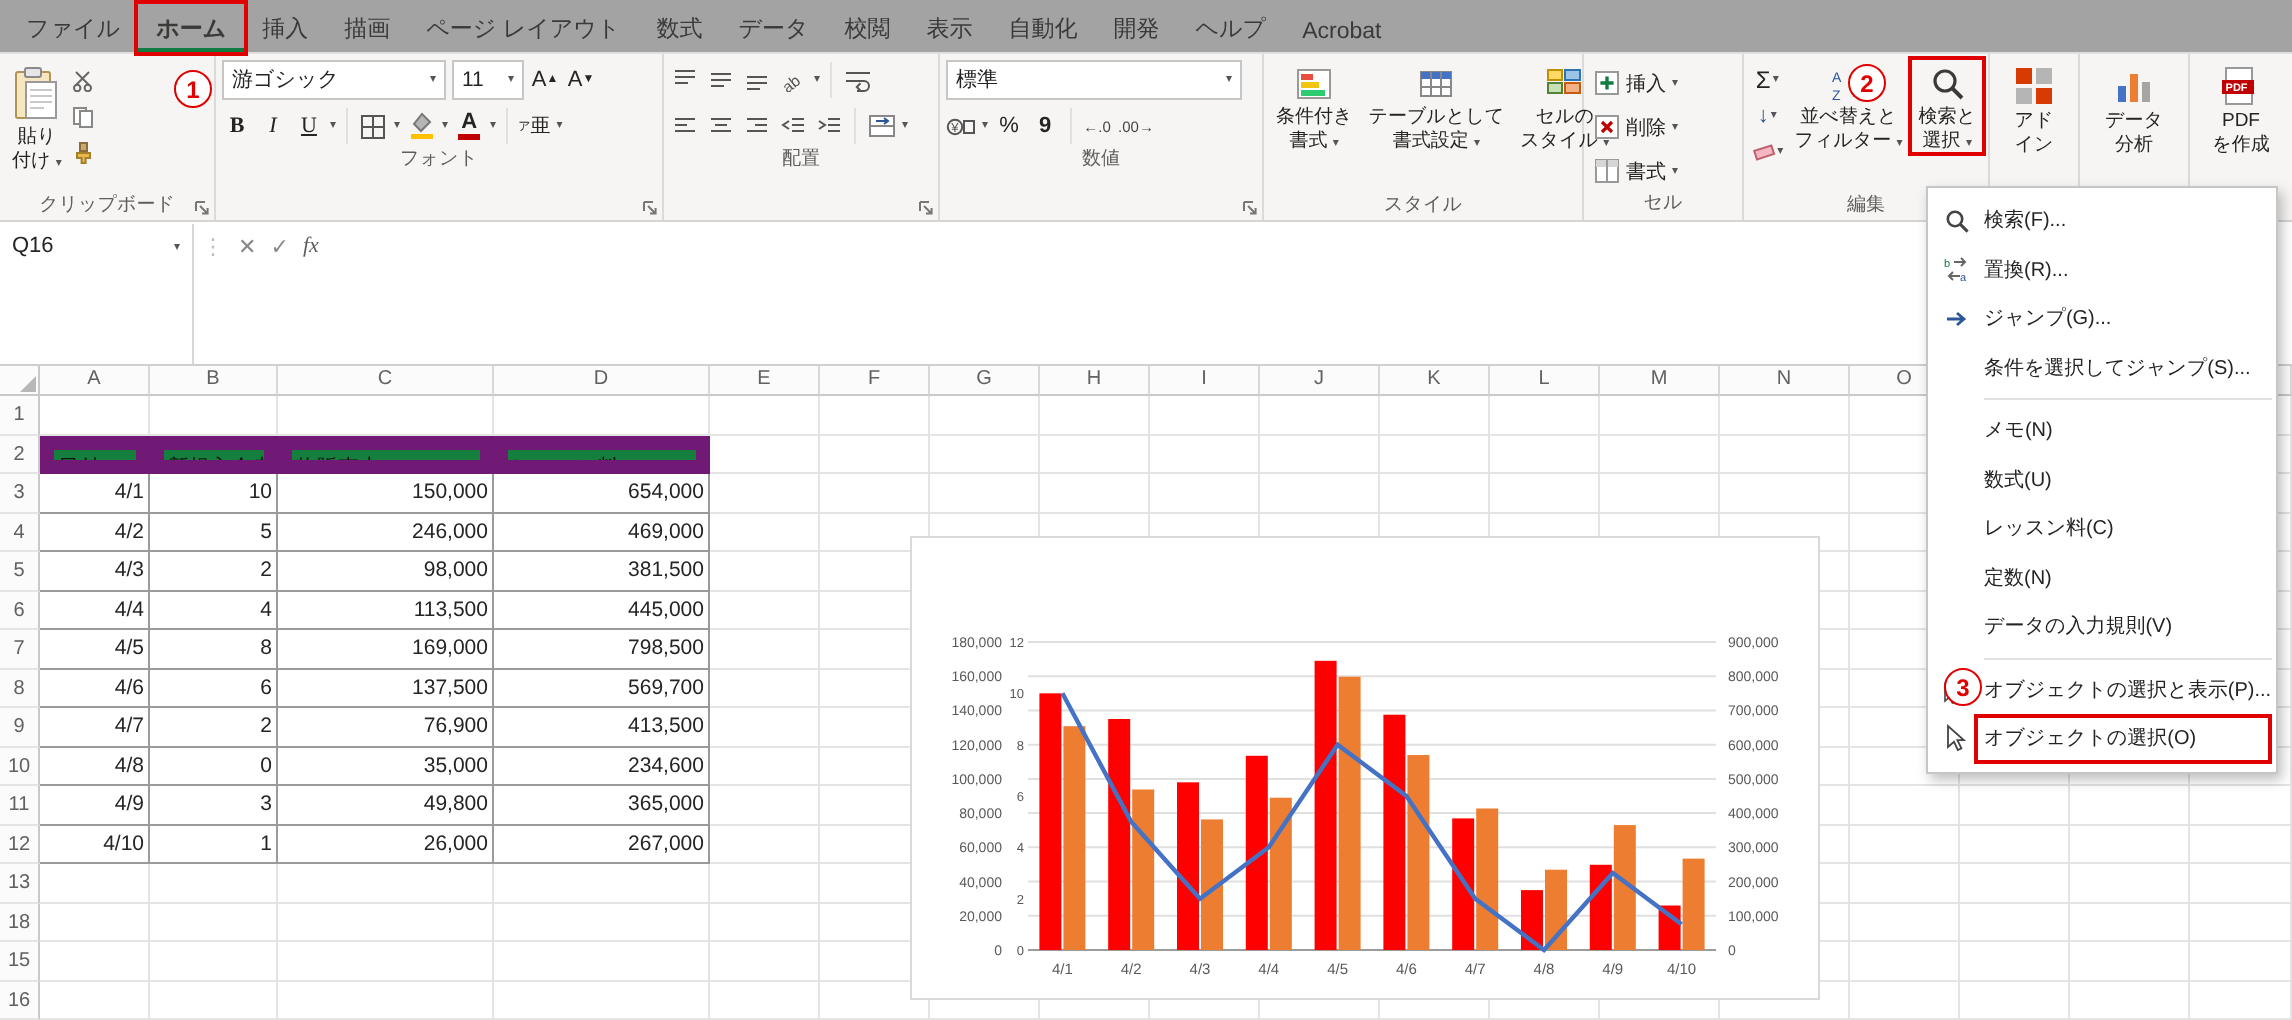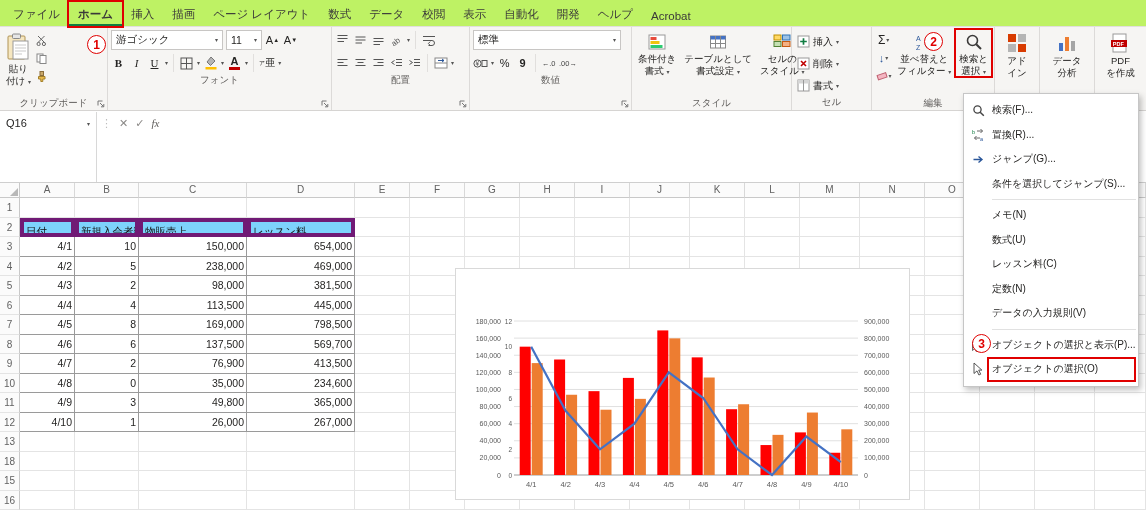--- a/index.html
+++ b/index.html
@@ -1,21 +1,21 @@
 <!DOCTYPE html>
 <html><head>
 <meta charset="utf-8">
 <style>
 *{box-sizing:border-box;margin:0;padding:0}
 html,body{width:1146px;height:510px}
 body{position:relative;overflow:hidden;background:#fff;color:#252423;
  font-family:"Liberation Sans","DejaVu Sans",sans-serif;font-size:11px}
 
 
-#tabbar{position:absolute;top:0;left:0;right:0;height:27px;background:#bef264;
+#tabbar{position:absolute;top:0;left:0;right:0;height:27px;background:#a3a3a3;
  display:flex;align-items:flex-end;padding-left:4px;border-bottom:1px solid #e1dfdd;z-index:3}
 .tab{padding:5px 9px 4px;font-size:11.5px;color:#3b3a39;white-space:nowrap}
 .tab.sel{font-weight:bold;border-bottom:2.5px solid #107c41;padding-bottom:2px;outline:2px solid #e00000}
 
 
 #ribbon{position:absolute;top:27px;left:0;right:0;height:84px;background:#f6f5f3;
  display:flex;border-bottom:1px solid #d6d4d2;z-index:2}
 .rgroup{position:relative;height:100%;border-right:1px solid #dcdad8;display:flex;flex-direction:column;padding:3px 3px 0}
 .gbody{flex:1;display:flex;align-items:flex-start;gap:2px}
 .glabel{height:14px;font-size:9.5px;color:#605e5c;text-align:center;line-height:13px;white-space:nowrap;overflow:hidden}
@@ -53,21 +53,21 @@
 .ghdr{display:flex;height:15px}
 .gh{border-right:1px solid #d8d8d8;border-bottom:1px solid #c9c9c9;background:#fbfbfb;color:#616161;
  font-size:10px;text-align:center;line-height:14px}
 .corner{position:relative;width:20px;border-right:1px solid #c9c9c9;border-bottom:1px solid #c9c9c9;background:#fbfbfb}
 .corner::after{content:"";position:absolute;right:1px;bottom:1px;border-left:8px solid transparent;border-bottom:8px solid #b8b8b8}
 .grow{display:flex;height:19.5px}
 .rn{width:20px;border-right:1px solid #c9c9c9;border-bottom:1px solid #e4e4e4;background:#fbfbfb;
  color:#616161;font-size:10px;text-align:center;line-height:19px}
 .gc{border-right:1px solid #e4e4e4;border-bottom:1px solid #e4e4e4;font-size:10.5px;line-height:18.5px;
  padding:0 2px;white-space:nowrap;overflow:hidden}
-.thead{background:#7dd3fc;border:4px solid #701a75;color:#111}
+.thead{background:#15803d;border:7px solid #701a75;color:#111}
 .tcell{border-right:1px solid #9a9a9a;border-bottom:1px solid #9a9a9a;text-align:right}
 
 
 #chart{position:absolute;left:455px;top:85px;width:455px;height:232px;background:#fff;
  border:1px solid #d9d9d9;z-index:5}
 
 
 #menu{position:absolute;left:963px;top:93px;width:176px;background:#fff;border:1px solid #c6c6c6;
  box-shadow:2px 3px 6px rgba(0,0,0,.25);padding:4px 0;z-index:40;font-size:10px}
 .mi{position:relative;display:flex;align-items:center;height:24.5px;padding-left:6px;gap:6px;white-space:nowrap}
@@ -586,21 +586,21 @@
         <div class="gc" style="width: 65px;"></div>
         <div class="gc" style="width: 55px;"></div>
         <div class="gc" style="width: 55px;"></div>
         <div class="gc" style="width: 60px;"></div>
         <div class="gc" style="width: 51px;"></div>
       </div>
       <div class="grow">
         <div class="rn">4</div>
         <div class="gc tcell" style="width: 55px;">4/2</div>
         <div class="gc tcell" style="width: 64px;">5</div>
-        <div class="gc tcell" style="width: 108px;">238,000</div>
+        <div class="gc tcell" style="width: 108px;">246,000</div>
         <div class="gc tcell" style="width: 108px;">469,000</div>
         <div class="gc" style="width: 55px;"></div>
         <div class="gc" style="width: 55px;"></div>
         <div class="gc" style="width: 55px;"></div>
         <div class="gc" style="width: 55px;"></div>
         <div class="gc" style="width: 55px;"></div>
         <div class="gc" style="width: 60px;"></div>
         <div class="gc" style="width: 55px;"></div>
         <div class="gc" style="width: 55px;"></div>
         <div class="gc" style="width: 60px;"></div>

